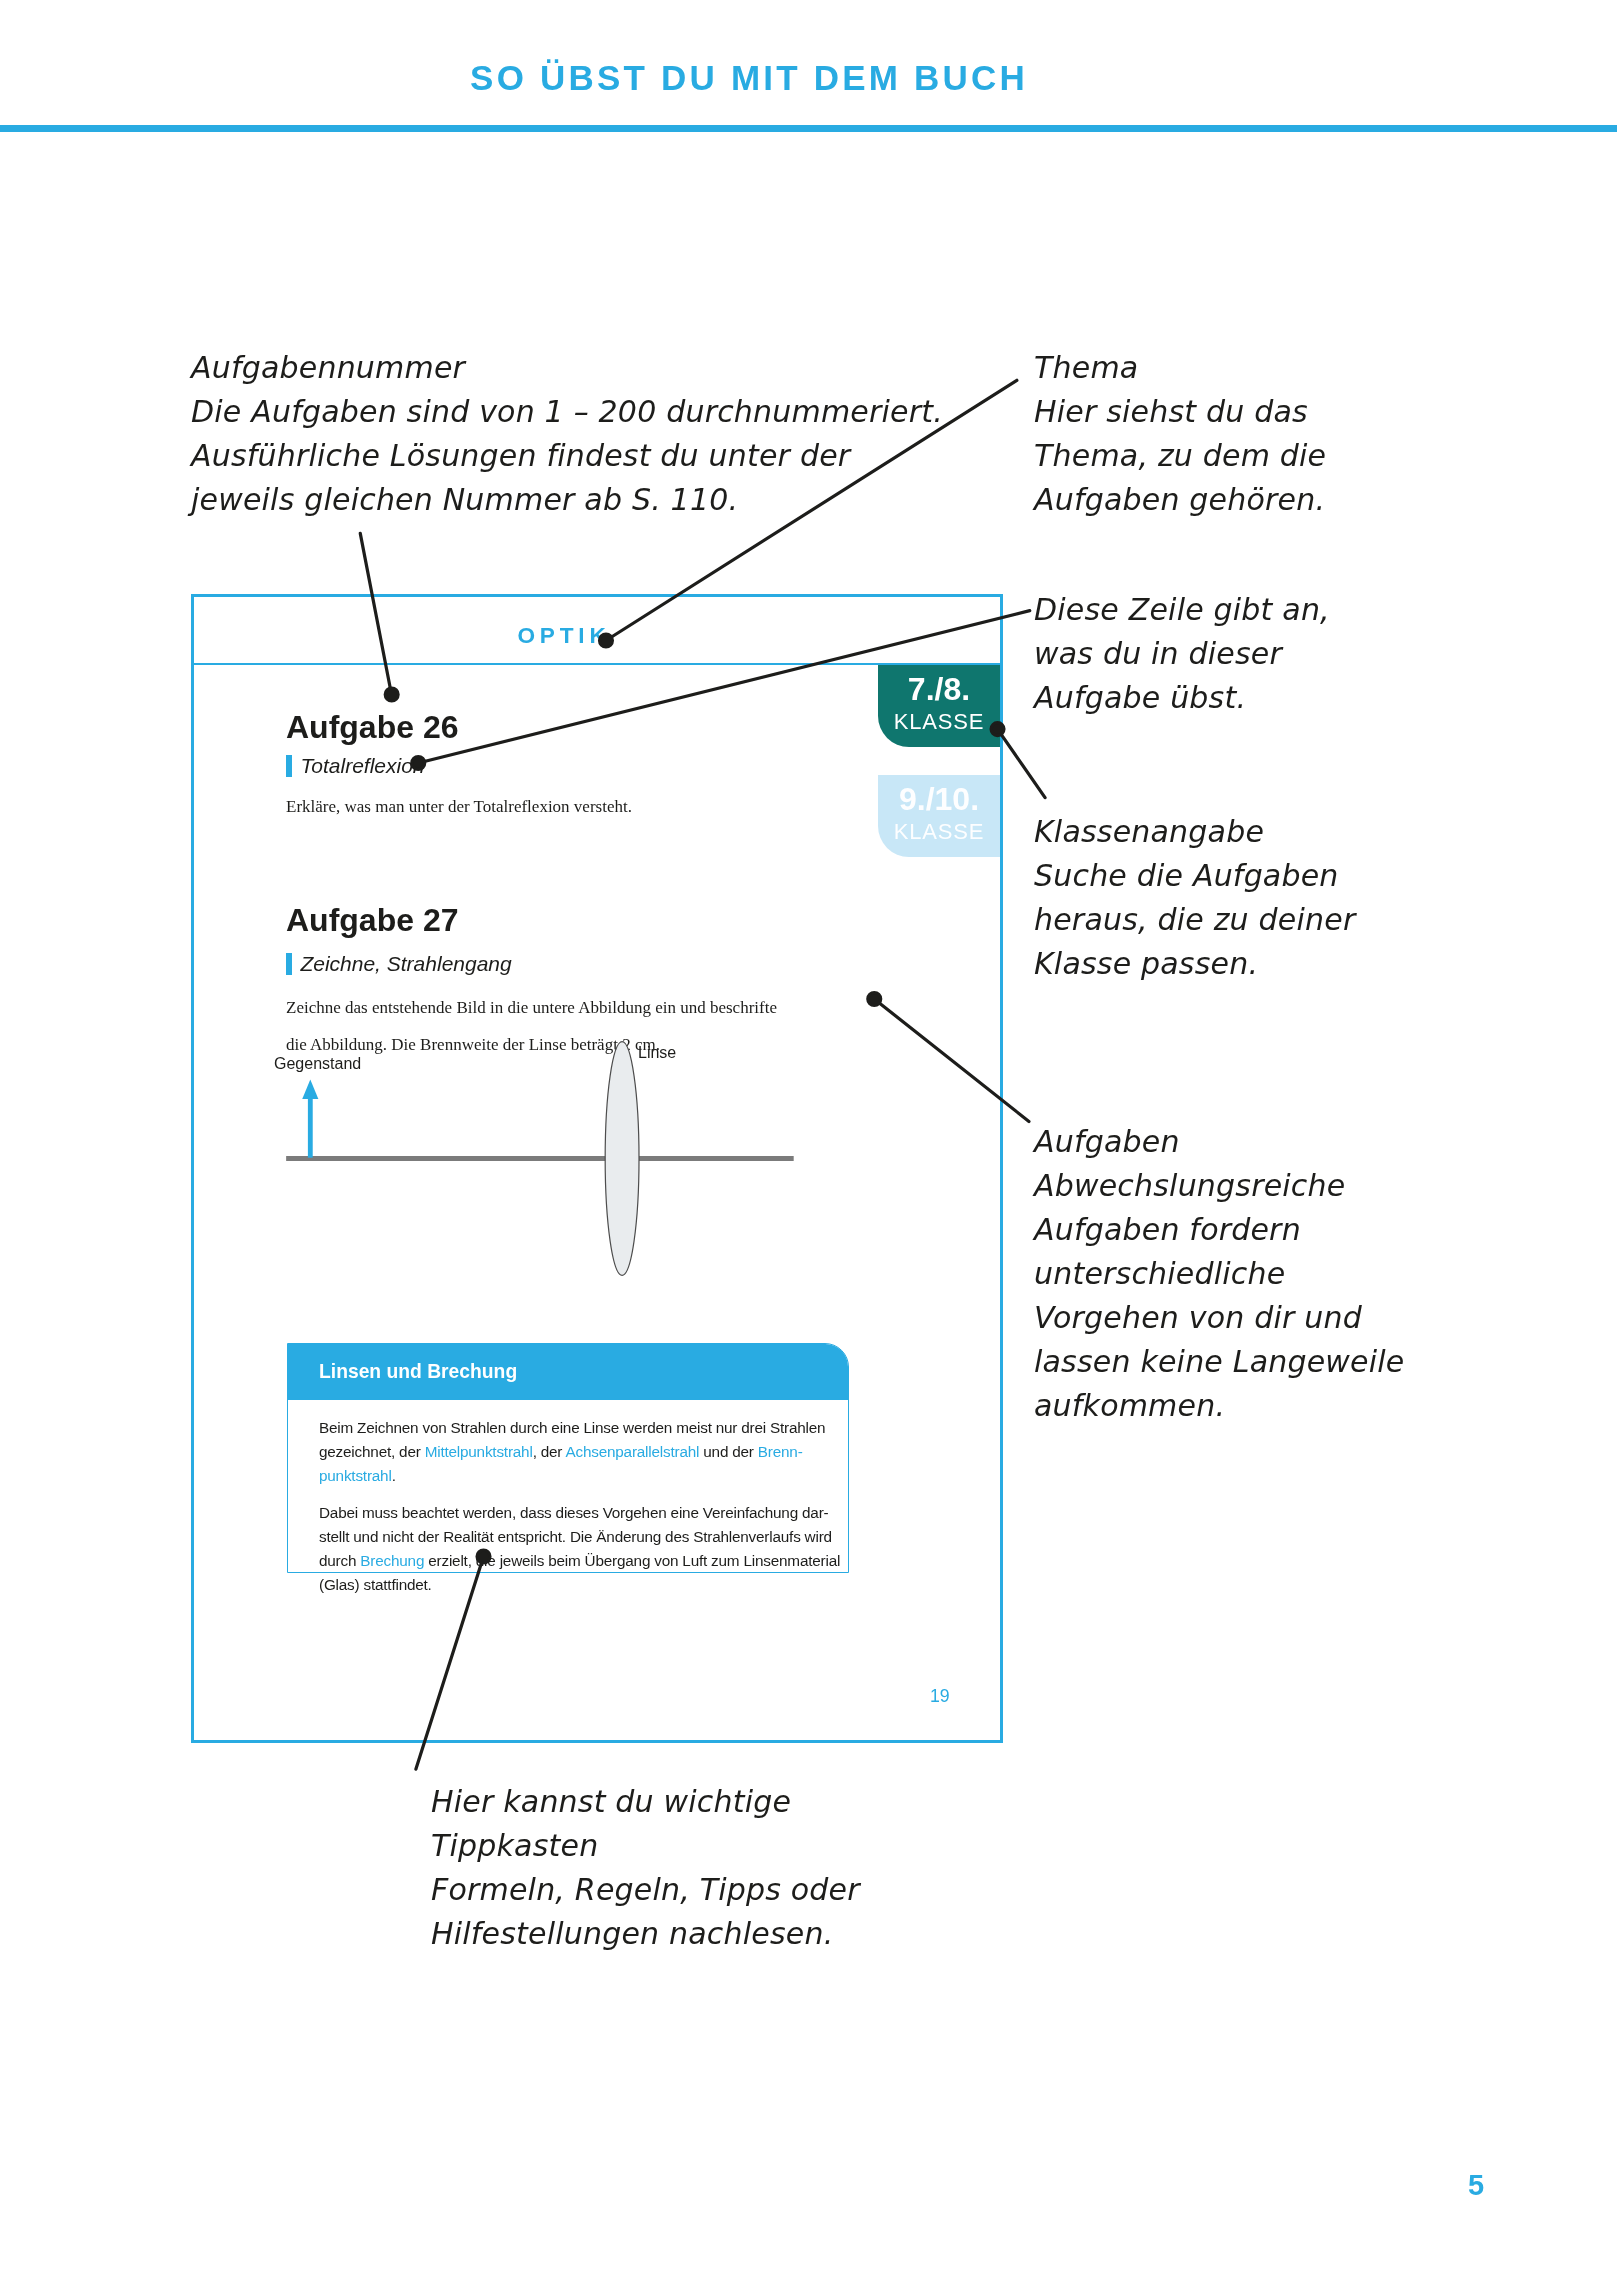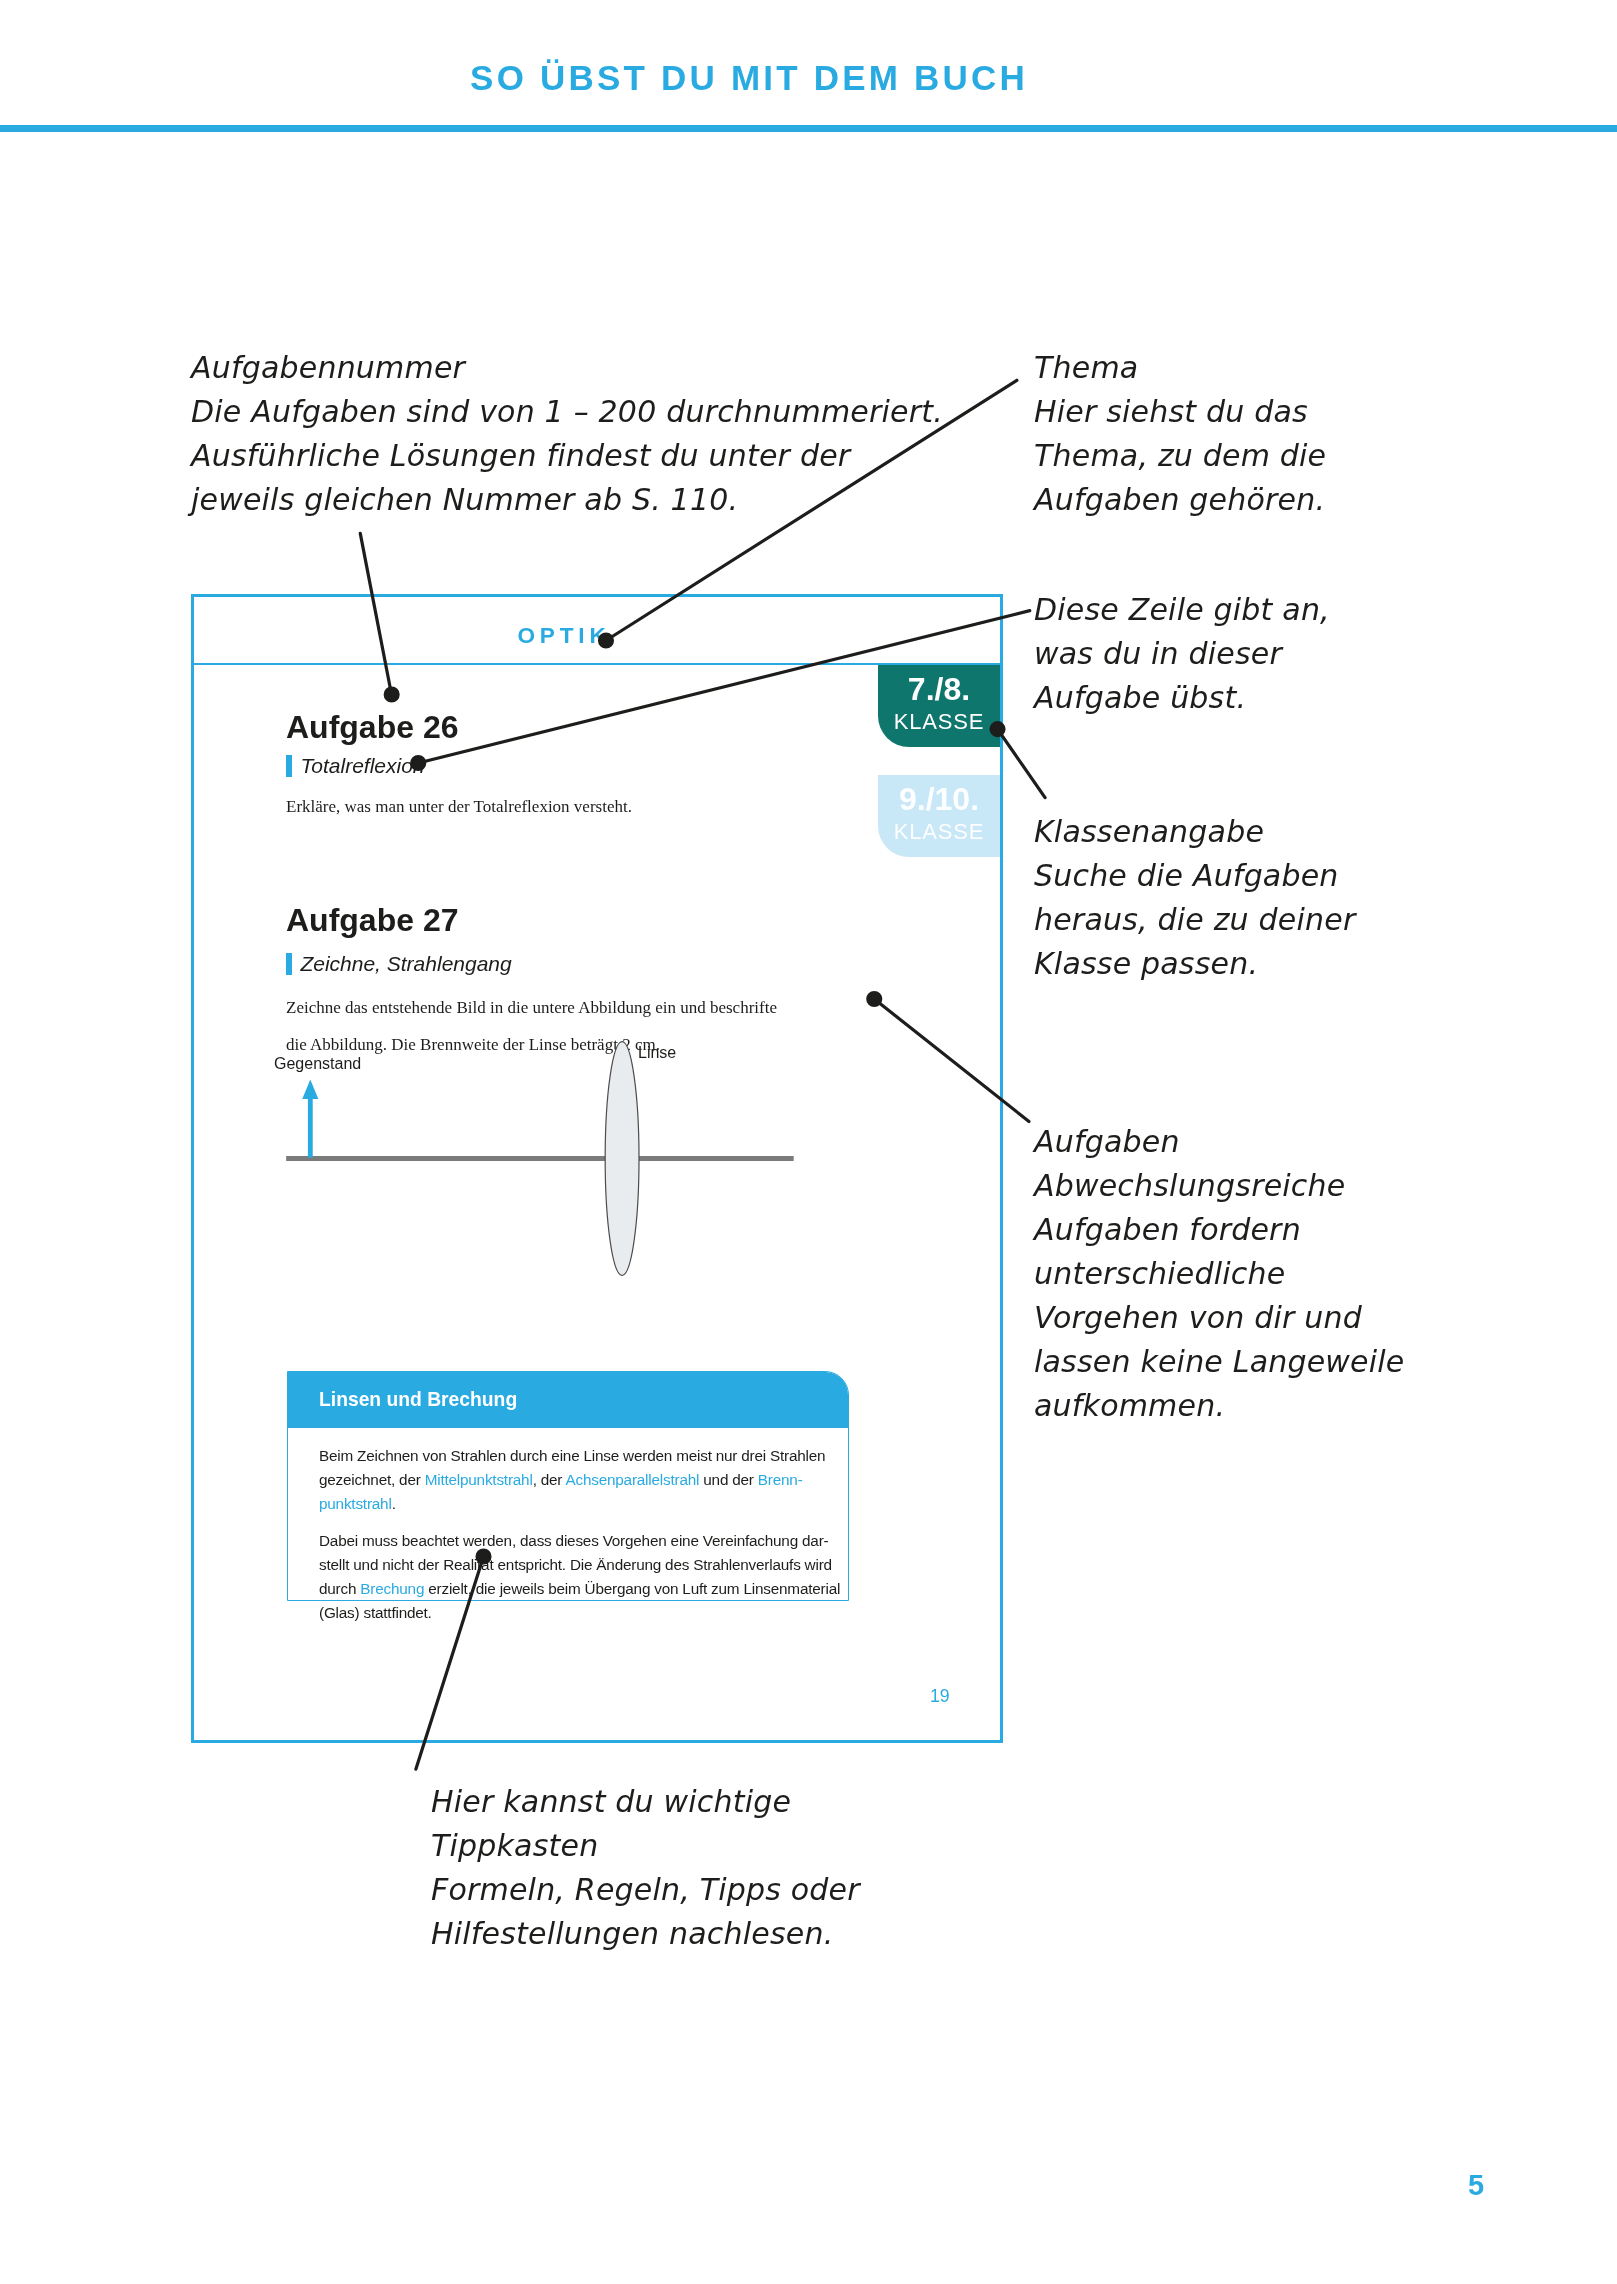--- a/index.html
+++ b/index.html
@@ -31,21 +31,21 @@
   .task-title{position:absolute;left:92px;font-size:32px;font-weight:700;color:#1D1D1B;white-space:nowrap;}
   .topic-row{position:absolute;left:92px;display:flex;align-items:center;}
   .topic-bar{width:6.4px;height:22.6px;background:#29ABE2;margin-right:8px;}
   .topic-text{font-size:21px;font-style:italic;font-weight:500;white-space:nowrap;}
   .task-text{position:absolute;left:92px;font-size:17px;line-height:37px;white-space:nowrap;font-family:Liberation Serif, serif;}
 
   .diagram-label{position:absolute;font-size:16px;color:#1D1D1B;white-space:nowrap;}
 
   
   .tipbox{position:absolute;left:93px;top:746px;width:562px;height:230px;
-    border:1.6px solid #29ABE2;border-top-right-radius:24px;background:#ffffff;box-sizing:border-box;margin-top:28px;}
+    border:1.6px solid #29ABE2;border-top-right-radius:24px;background:#ffffff;box-sizing:border-box;}
   .tipbox-head{height:56px;background:#29ABE2;border-top-right-radius:22.6px;
     display:flex;align-items:center;padding-left:31px;box-sizing:border-box;}
   .tipbox-title{color:#ffffff;font-size:19.3px;font-weight:700;}
   .tipbox-body{padding:16px 16px 0 31px;font-size:15.3px;line-height:24px;letter-spacing:-0.2px;}
   .tip-par{margin:0 0 13px 0;}
   .tip-line{white-space:nowrap;}
   .tip-blue{color:#29ABE2;}
 
   .pagenum-19{position:absolute;left:736px;top:1089px;font-size:17.7px;color:#29ABE2;}
   .footer-num{position:absolute;left:1468px;top:2169px;font-size:29px;font-weight:600;color:#29ABE2;}

